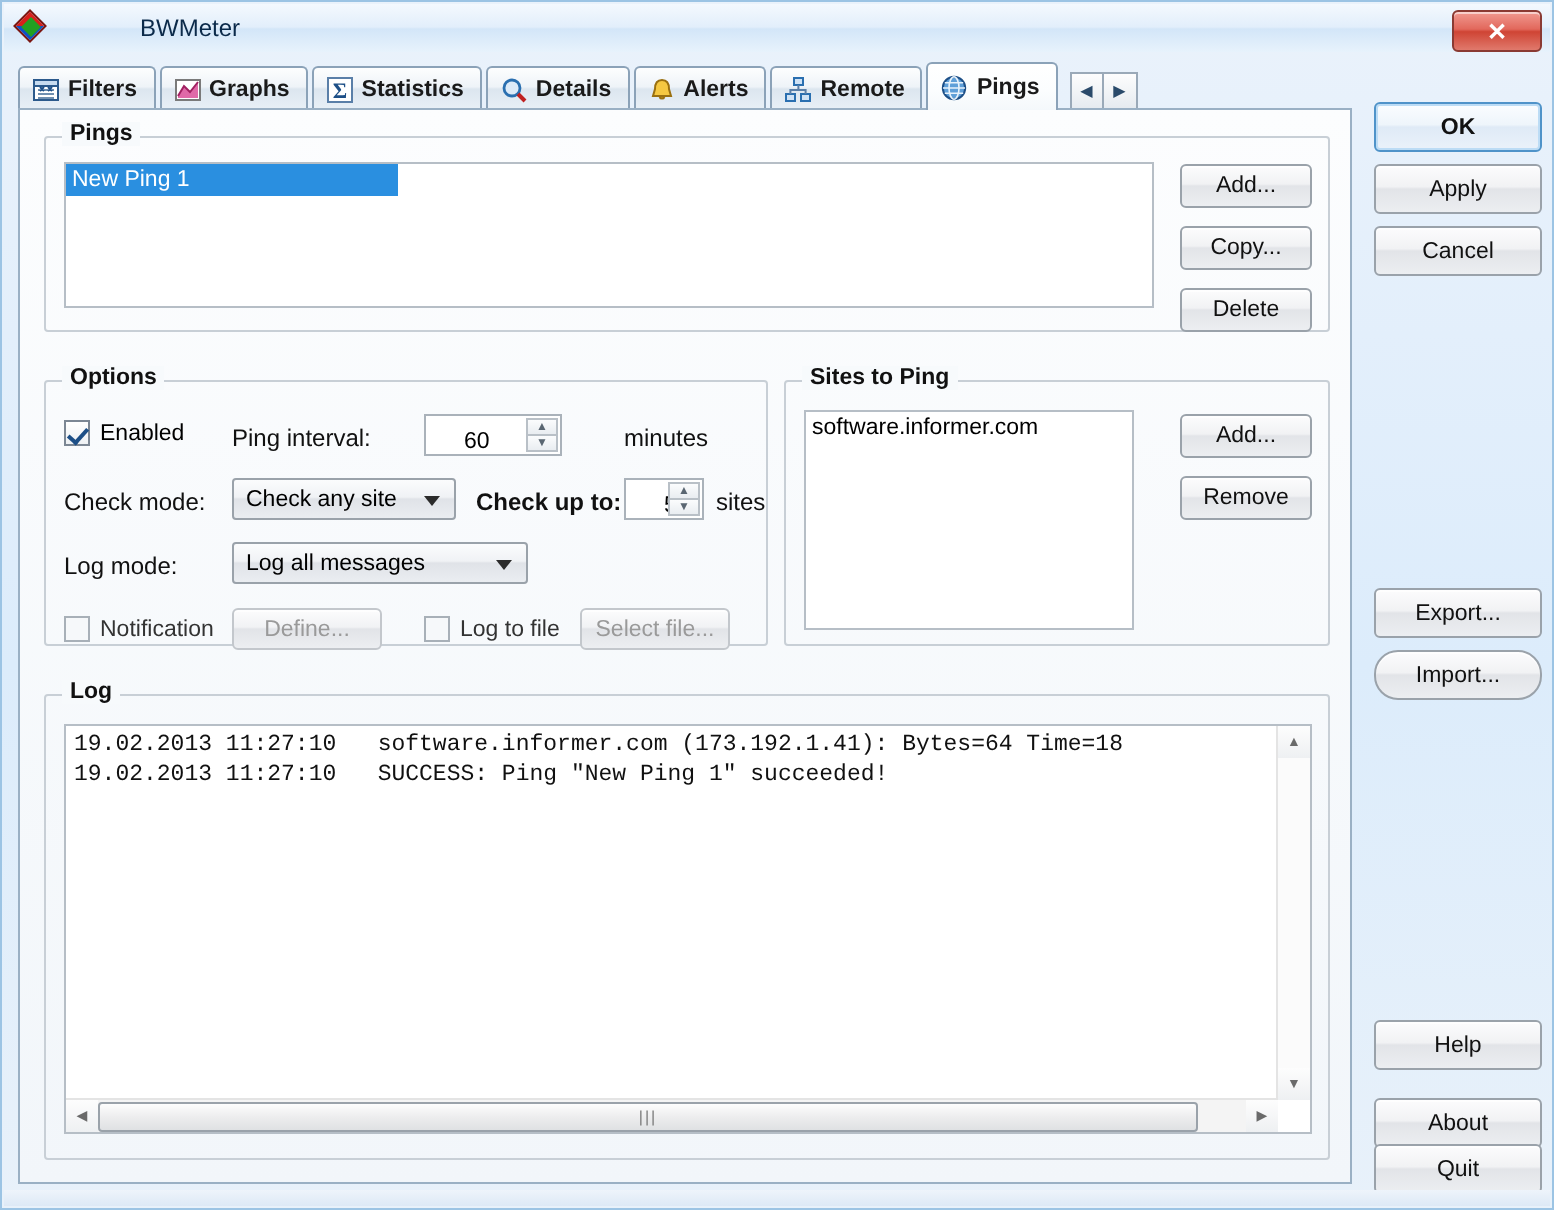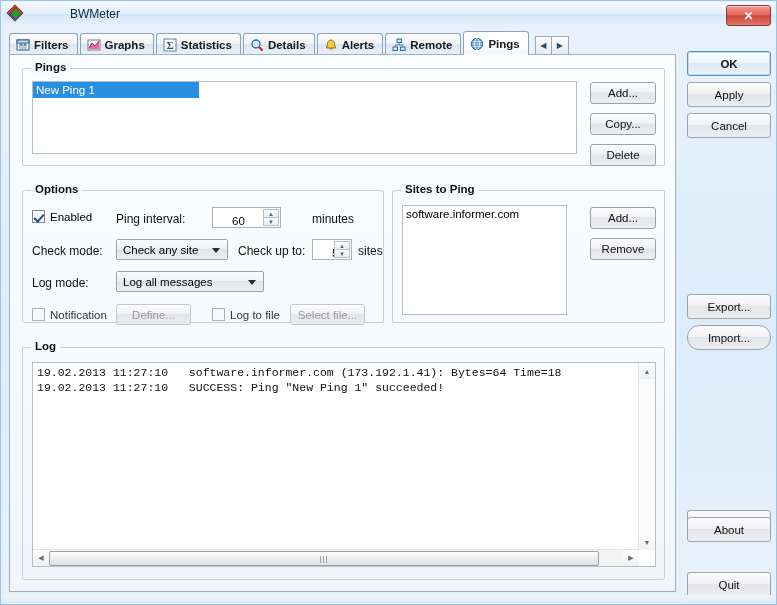--- a/index.html
+++ b/index.html
@@ -371,21 +371,21 @@
         </div>
       </div>
       <div class="lbl" style="left:266px; top:29px;padding-left:24px;">minutes</div>
 
       <div class="lbl" style="left:10px; top:61px;">Check mode:</div>
       <div class="combo" style="left:94px; top:56px; width:112px; height:21px;">
         <span>Check any site</span>
         <span class="arrow"></span>
       </div>
 
-      <div class="lbl" style="left:216px; top:61px;">Check up to:</div>
+      <div class="lbl" style="left:216px; top:61px;font-weight:bold;">Check up to:</div>
       <div class="tinput" style="left:290px; top:56px; width:40px; height:21px;">
         <span>5</span>
         <div class="spin">
           <div>▲</div>
           <div>▼</div>
         </div>
       </div>
       <div class="lbl" style="left:336px; top:61px;">sites</div>
 
       <div class="lbl" style="left:10px; top:93px;">Log mode:</div>
@@ -442,18 +442,18 @@
 
   </div>
 
   <div class="rightcol">
     <div class="btn rbtn default" style="top:0px;">OK</div>
     <div class="btn rbtn" style="top:31px;">Apply</div>
     <div class="btn rbtn" style="top:62px;">Cancel</div>
     <div class="btn rbtn" style="top:243px;">Export...</div>
     <div class="btn rbtn" style="top:274px;border-radius:12px;">Import...</div>
     <div class="btn rbtn" style="top:459px;">Help</div>
-    <div class="btn rbtn" style="top:466px;">About</div>
+    <div class="btn rbtn" style="top:498px;">About</div>
     <div class="btn rbtn" style="top:521px;">Quit</div>
   </div>
 
   <div class="statusbar"></div>
 </div>
 
 </body></html>

